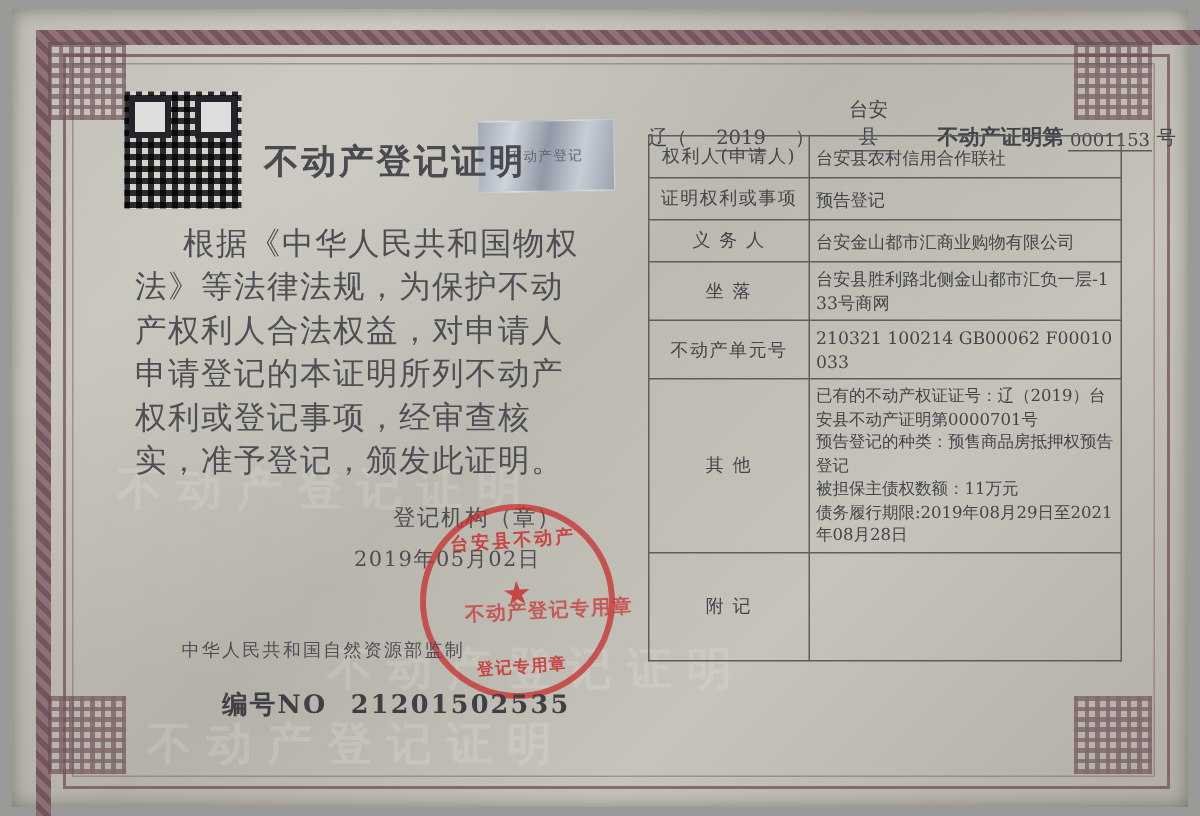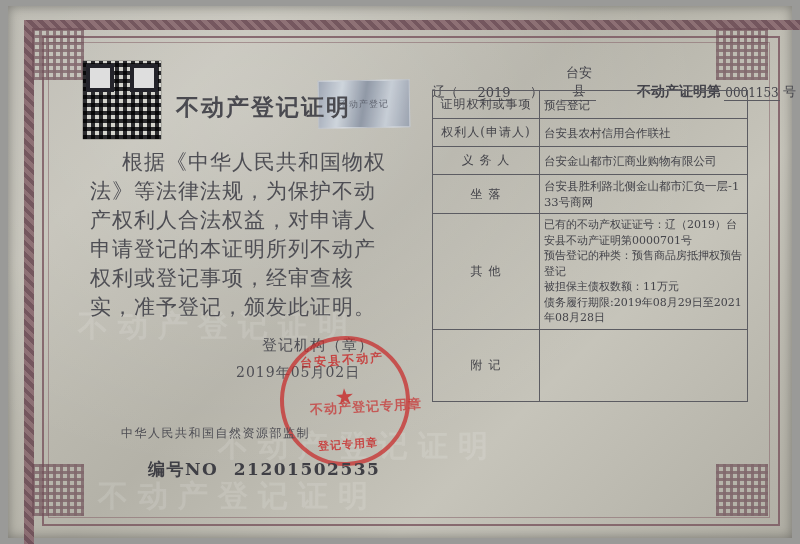--- a/index.html
+++ b/index.html
@@ -240,21 +240,21 @@
   .header-row .hline {
     display: inline-block;
     min-width: 34px;
     border-bottom: 1px solid #5a5a60;
     text-align: center;
     margin: 0 19px;
   }
   .header-row .hbig {
     font-size: 14px;
     font-weight: bold;
-    margin-left: 22px;
+    margin-left: 10px;
   }
   .header-row .hnum {
     border-bottom: 1px solid #5a5a60;
     min-width: 56px;
     text-align: center;
     font-size: 12px;
     margin: 0 3px;
   }
 
   table.reg {
@@ -351,34 +351,38 @@
       <span class="hcell">）</span>
       <span class="hline">台安县</span>
       <span class="hcell hbig">不动产证明第</span>
       <span class="hnum">0001153</span>
       <span class="hcell">号</span>
     </div>
 
     <table class="reg">
       <tbody>
         <tr class="r-norm">
+          <td class="lbl">权利人(申请人)</td>
+          <td class="val">台安县农村信用合作联社</td>
+        </tr>
+        <tr class="r-norm">
           <td class="lbl">证明权利或事项</td>
           <td class="val">预告登记</td>
-        </tr>
-        <tr class="r-norm">
-          <td class="lbl">权利人(申请人)</td>
-          <td class="val">台安县农村信用合作联社</td>
         </tr>
         <tr class="r-norm">
           <td class="lbl">义 务 人</td>
           <td class="val">台安金山都市汇商业购物有限公司</td>
         </tr>
         <tr class="r-addr">
           <td class="lbl">坐 落</td>
           <td class="val">台安县胜利路北侧金山都市汇负一层-133号商网</td>
+        </tr>
+        <tr class="r-norm">
+          <td class="lbl">不动产单元号</td>
+          <td class="val">210321 100214 GB00062 F00010033</td>
         </tr>
         <tr class="r-tall">
           <td class="lbl">其 他</td>
           <td class="val other" style="white-space: pre-line;">已有的不动产权证证号：辽（2019）台安县不动产证明第0000701号
 预告登记的种类：预售商品房抵押权预告登记
 被担保主债权数额：11万元
 债务履行期限:2019年08月29日至2021年08月28日</td>
         </tr>
         <tr class="r-note">
           <td class="lbl">附 记</td>

